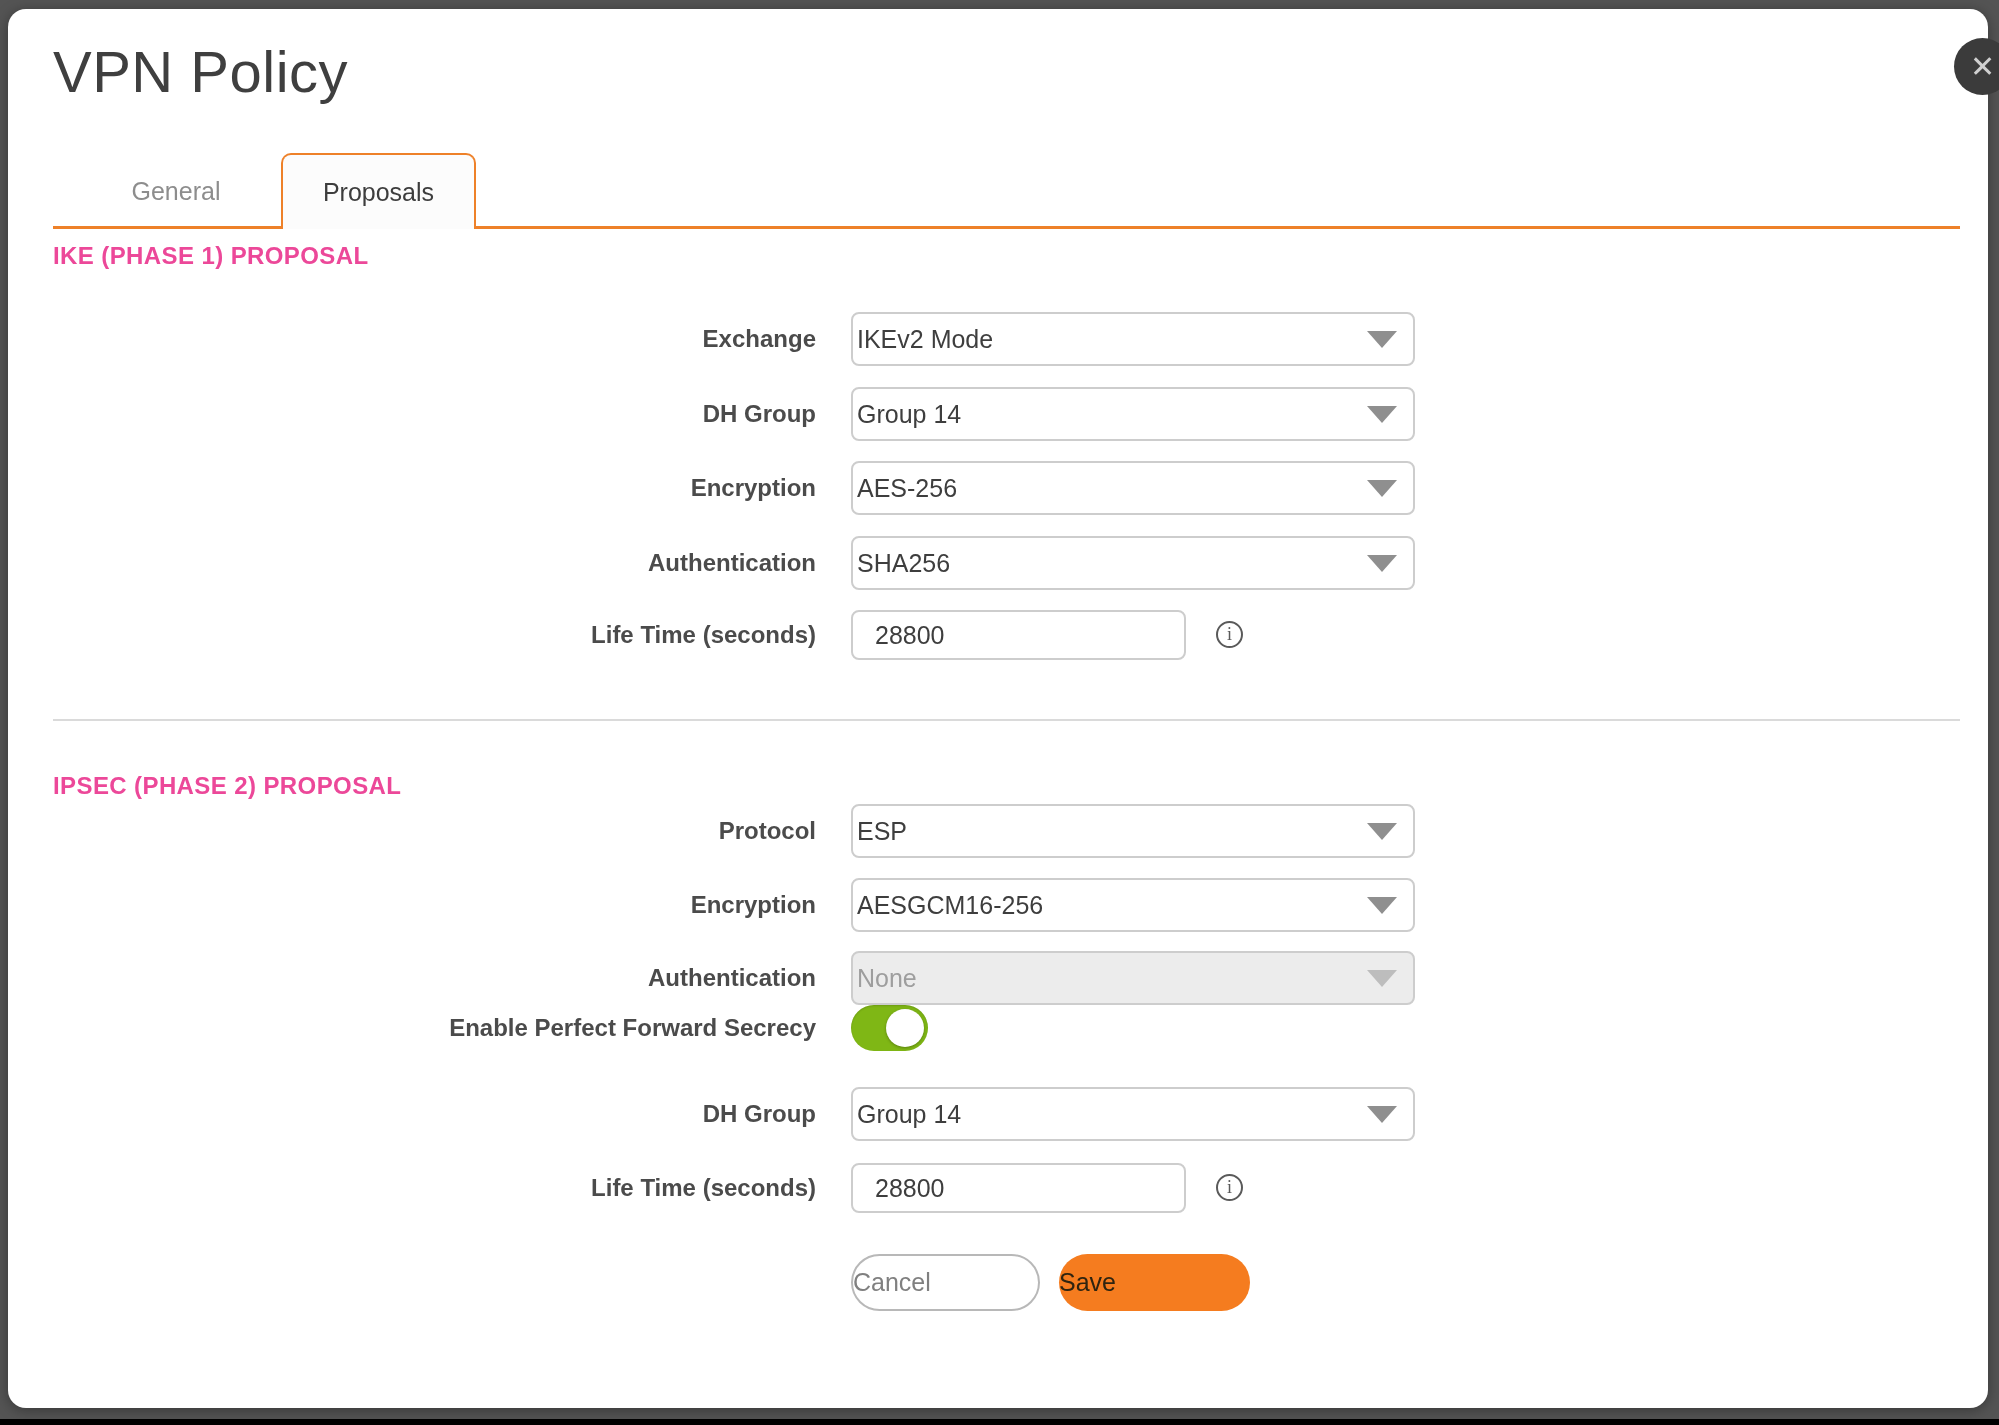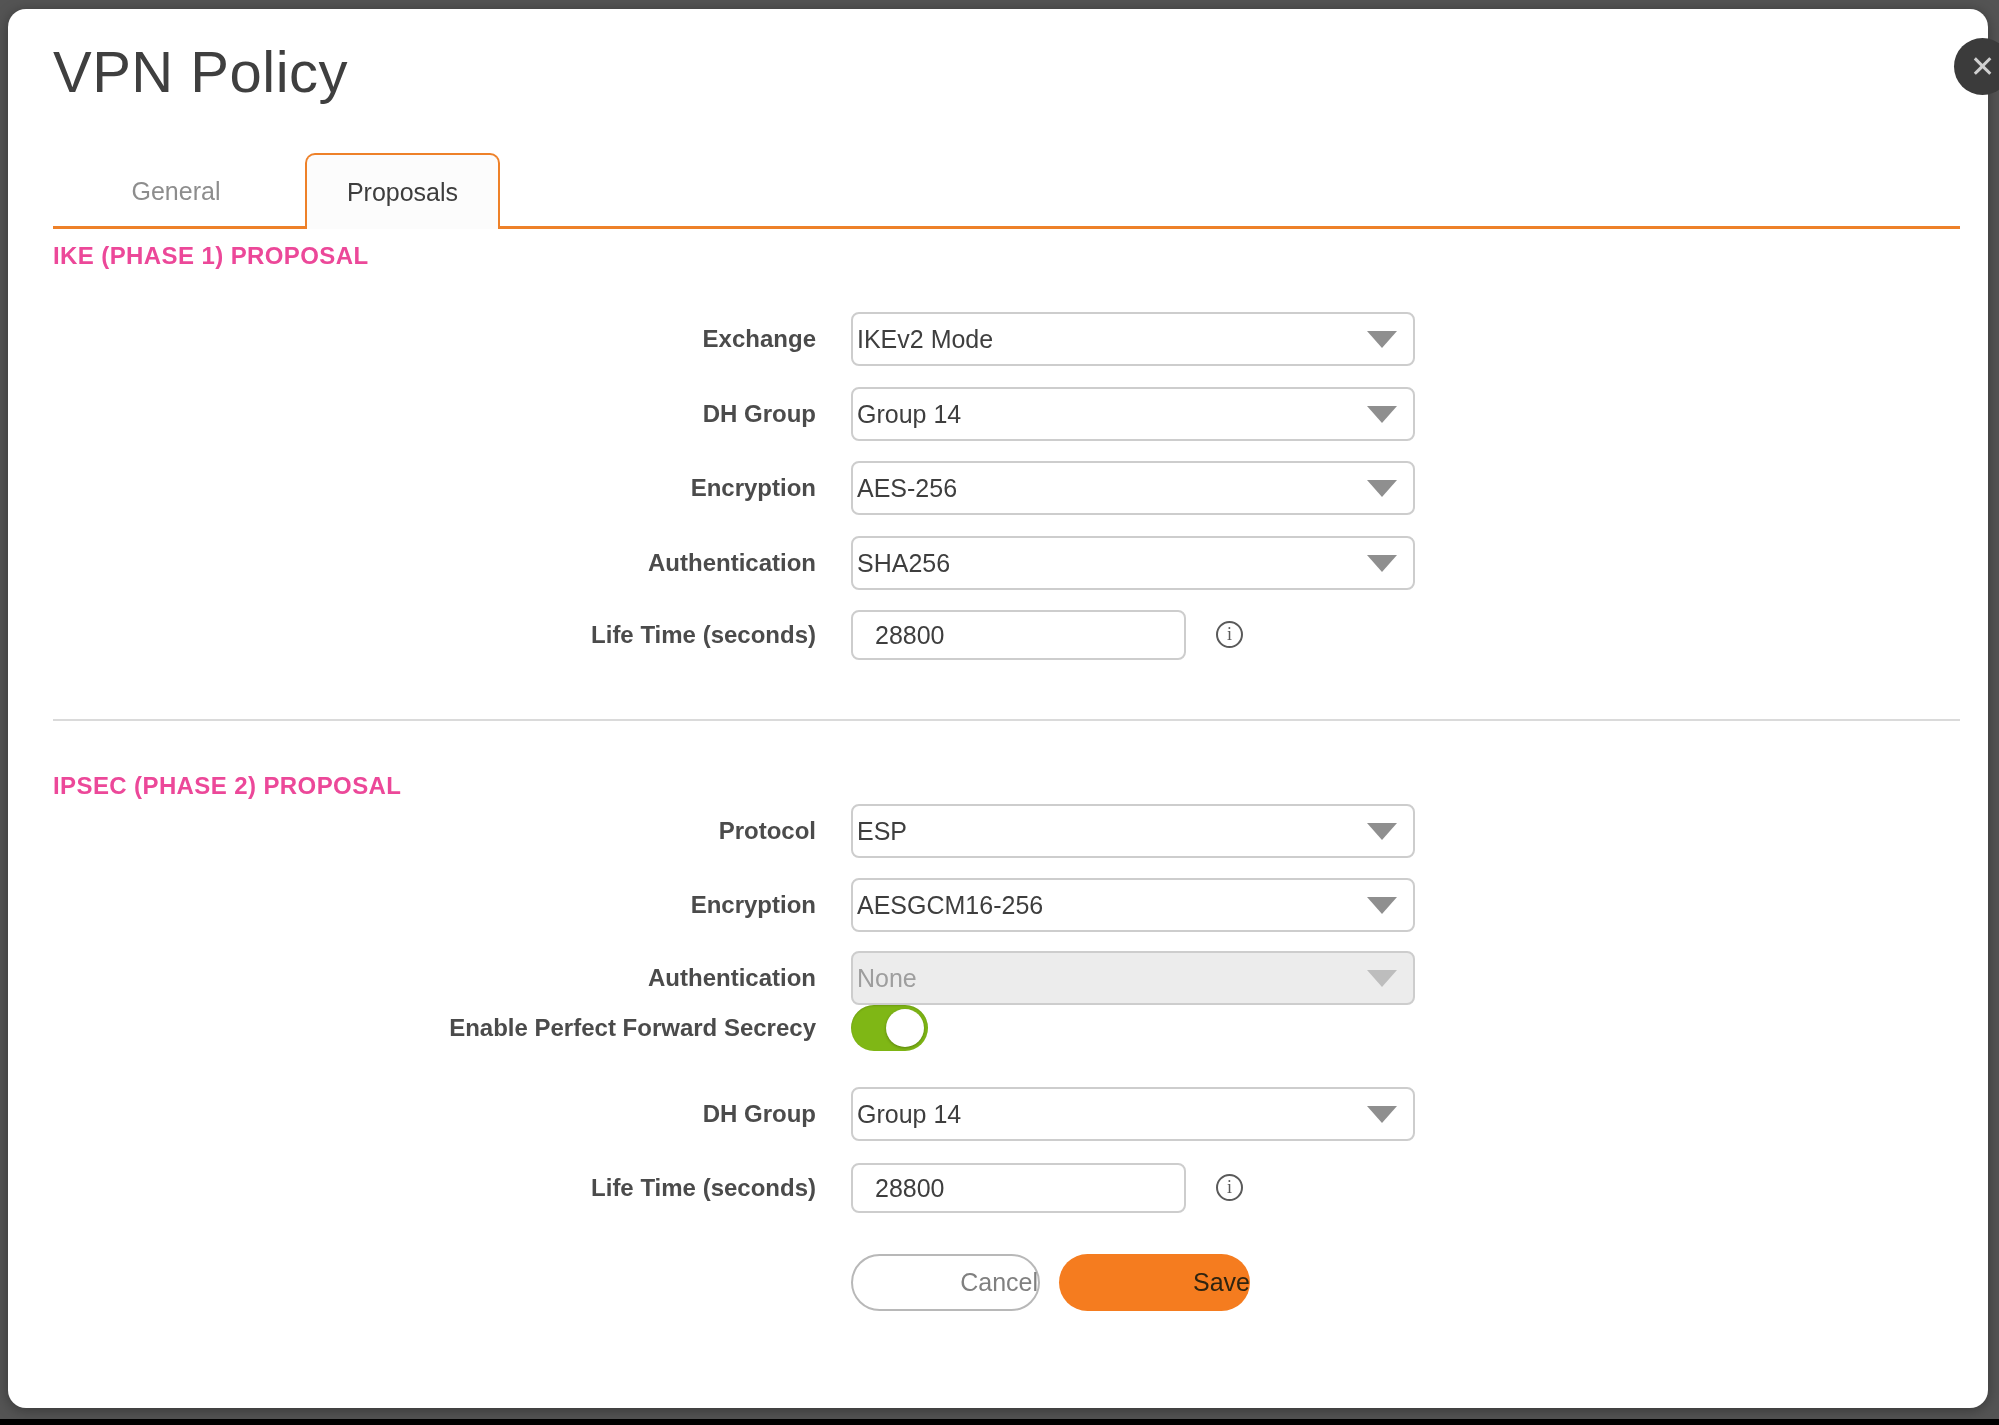--- a/index.html
+++ b/index.html
@@ -49,21 +49,21 @@
     font-size: 25px; color: #8d8d8d; cursor: pointer;
     box-sizing: border-box;
   }
   .tab.inactive-general { left: 78px;  width: 180px; }
   .tab.inactive-advanced{ left: 470px; width: 160px; }
   .tab.active {
     left: 273px; width: 195px;
     background: #fcfcfc;
     border: 2px solid #ee8129; border-bottom: none;
     border-radius: 10px 10px 0 0;
-    color: #3d3d3d; z-index: 2; margin-left: 24px;
+    color: #3d3d3d; z-index: 2;
   }
   
   .section-heading {
     position: absolute; left: 45px;
     font-size: 24px; font-weight: bold; color: #ec4899;
     letter-spacing: 0.4px;
   }
   .divider {
     position: absolute; left: 45px; top: 710px;
     width: 1907px; height: 2px; background: #dadada;
@@ -123,21 +123,21 @@
   .toggle .knob {
     position: absolute; right: 4px; top: 4px;
     width: 38px; height: 38px; border-radius: 50%;
     background: #ffffff;
     box-shadow: 0 1px 3px rgba(0,0,0,0.3);
   }
   
   .btn {
     position: absolute; top: 1245px; height: 57px;
     border-radius: 29px; box-sizing: border-box;
-    display: flex; align-items: center; justify-content: flex-end;
+    display: flex; align-items: center; justify-content: flex-start;
     font-size: 25px; cursor: pointer;
   }
   .btn.cancel {
     left: 843px; width: 189px;
     background: #fff; border: 2px solid #b8b8b8; color: #808080;
   }
   .btn.save {
     left: 1051px; width: 191px;
     background: #f57c1f; border: none; color: #2f2410;
   }

